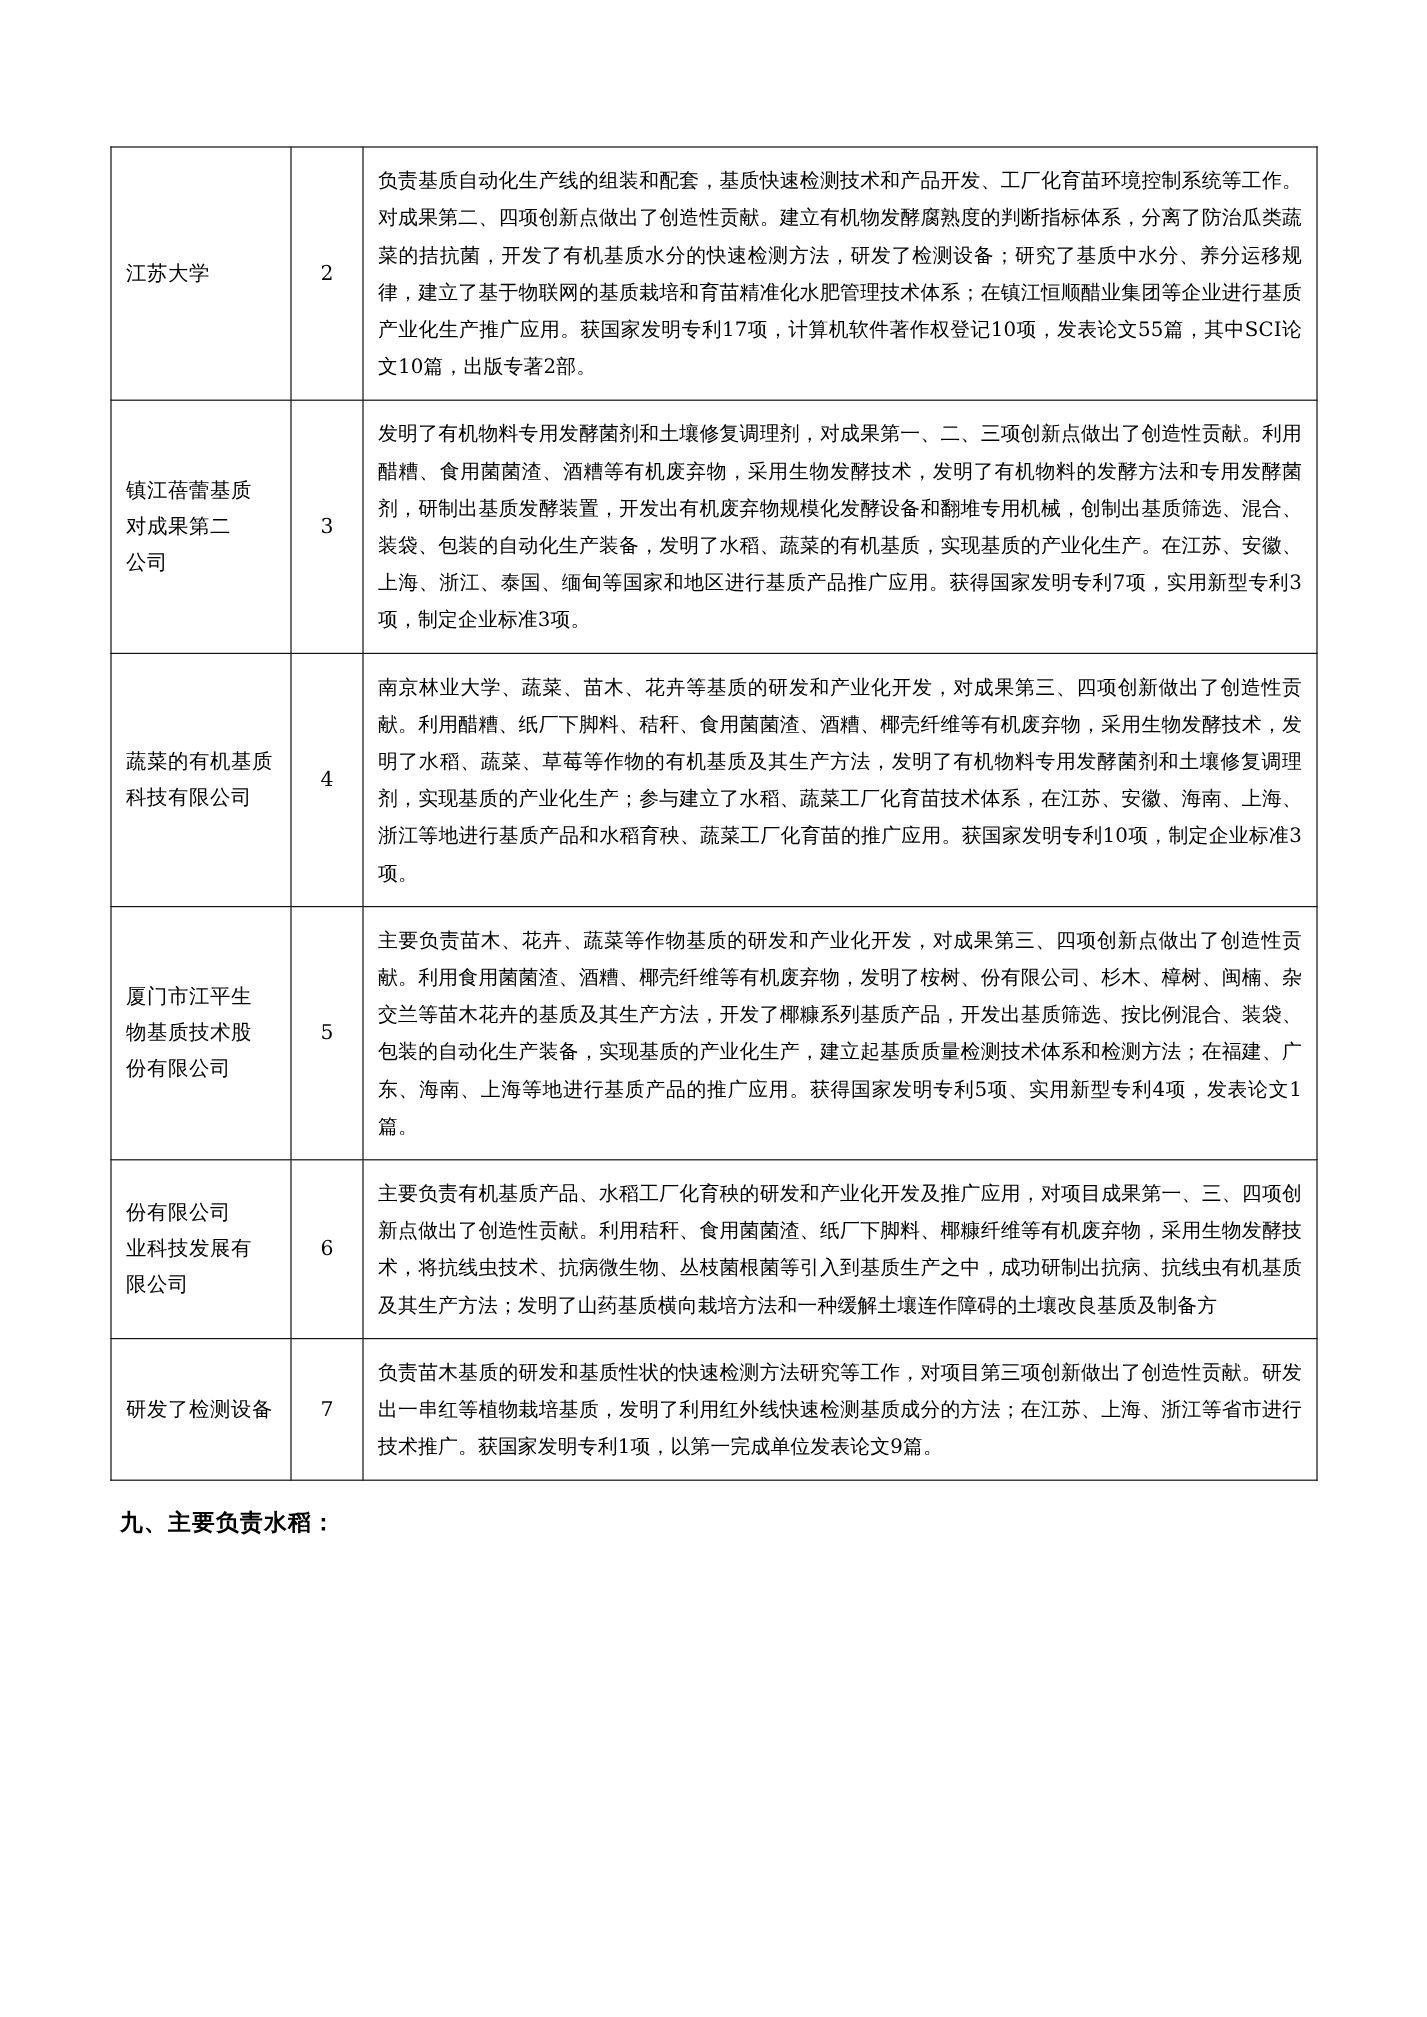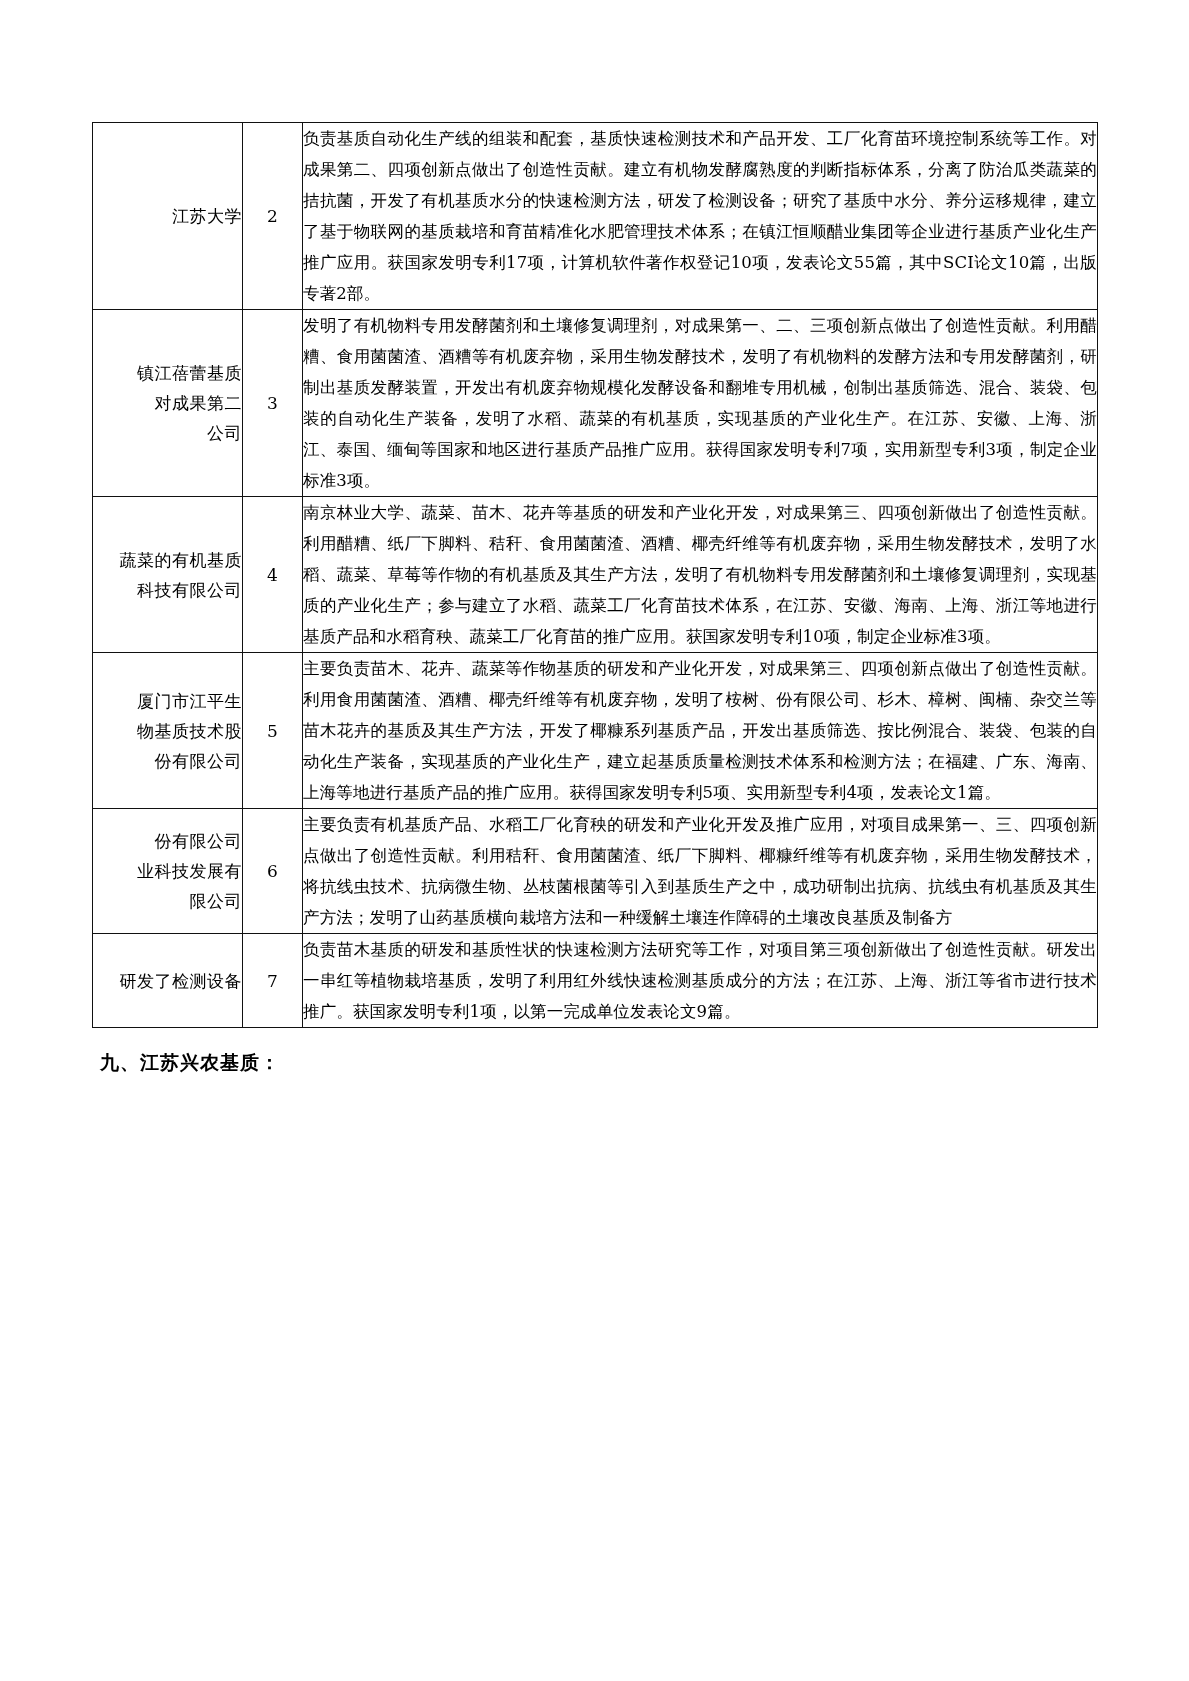--- a/index.html
+++ b/index.html
@@ -24,29 +24,29 @@
     box-sizing: border-box;
     padding: 122px 92px 0 92px;
   }
   table.contrib-table {
     width: 1005px;
     border-collapse: collapse;
     table-layout: fixed;
   }
   table.contrib-table td {
     border: 1px solid #111111;
-    padding: 0;
+    padding: 12px;
     vertical-align: middle;
   }
   col.c-org  { width: 150px; }
   col.c-rank { width: 60px; }
   col.c-desc { width: 795px; }
 
   td.org-cell {
-    text-align: right;
+    text-align: left;
     vertical-align: middle;
     padding: 4px 10px;
   }
   td.rank-cell {
     text-align: center;
     vertical-align: middle;
     font-family: "DejaVu Serif", "Liberation Serif", serif;
     font-size: 17px;
   }
   td.desc-cell {
@@ -146,15 +146,15 @@
           <div class="org-name">研发了检测设备</div>
         </td>
         <td class="rank-cell">7</td>
         <td class="desc-cell">
           <div class="desc-text">负责苗木基质的研发和基质性状的快速检测方法研究等工作，对项目第三项创新做出了创造性贡献。研发出一串红等植物栽培基质，发明了利用红外线快速检测基质成分的方法；在江苏、上海、浙江等省市进行技术推广。获国家发明专利1项，以第一完成单位发表论文9篇。</div>
         </td>
       </tr>
     </tbody>
   </table>
 
-  <div class="section-heading">九、江苏兴农基质：</div>
+  <div class="section-heading">九、主要负责水稻：</div>
 
 </div>
 
 </body></html>

